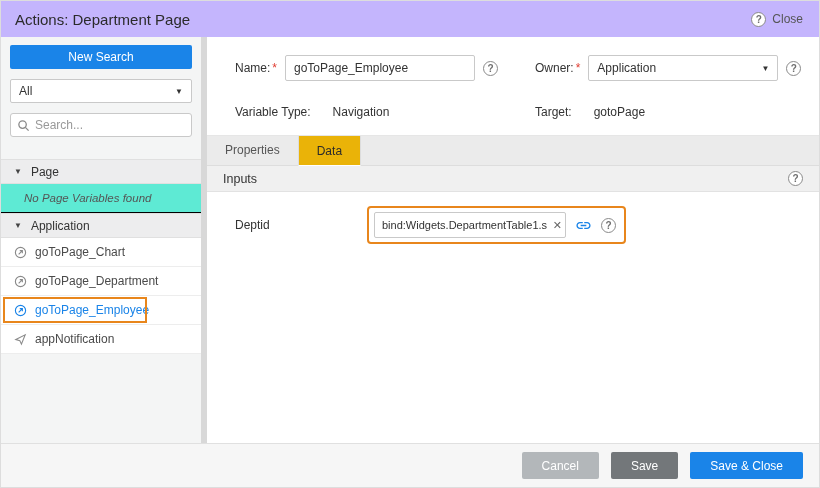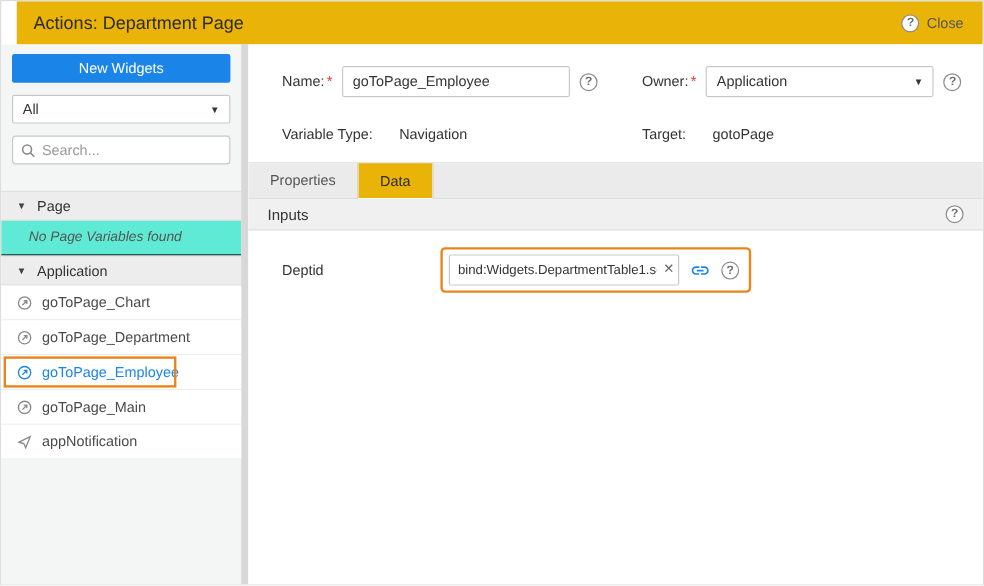--- a/index.html
+++ b/index.html
@@ -1,20 +1,20 @@
 <!DOCTYPE html>
 <html><head>
 <meta charset="utf-8">
 <style>
   * { margin:0; padding:0; box-sizing:border-box; }
   body { font-family:"Liberation Sans", sans-serif; background:#fff; }
   .app { width:820px; height:488px; background:#fff; position:relative; overflow:hidden; border:1px solid #ddd; display:flex; flex-direction:column; }
 
   
-  .header { height:36px; background:#eab308; display:flex; align-items:center; justify-content:space-between; padding:0 16px 0 14px; flex:0 0 auto;margin-left:13px; }
+  .header { height:36px; background:#c4b5fd; display:flex; align-items:center; justify-content:space-between; padding:0 16px 0 14px; flex:0 0 auto; }
   .header-title { font-size:15px; color:#2b2b2b; }
   .help-wrap { display:flex; align-items:center; gap:6px; cursor:pointer; }
   .help-label { font-size:12px; color:#555; }
 
   .qicon { width:15px; height:15px; border:1px solid #8a8a8a; border-radius:50%; color:#6f6f6f; font-size:10px; line-height:13px; text-align:center; display:inline-block; font-weight:bold; flex:0 0 auto; background:#fff; }
 
   
   .content { flex:1 1 auto; display:flex; min-height:0; }
 
   
@@ -86,21 +86,21 @@
     <div class="help-wrap">
       <span class="qicon">?</span>
       <span class="help-label">Close</span>
     </div>
   </div>
 
   <div class="content">
 
     <div class="sidebar">
       <div class="side-pad">
-        <button class="btn-new-action">New Widgets</button>
+        <button class="btn-new-action">New Search</button>
       </div>
       <div class="side-select">
         <span>All</span>
         <span class="caret">▼</span>
       </div>
       <div class="side-search">
         <svg class="item-icon" viewBox="0 0 14 14" width="13" height="13">
             <circle cx="6" cy="6" r="4" fill="none" stroke="#8a8a8a" stroke-width="1.4"></circle>
             <line x1="9" y1="9" x2="12.5" y2="12.5" stroke="#8a8a8a" stroke-width="1.4"></line>
           </svg>
@@ -132,27 +132,20 @@
           </svg>
         <span>goToPage_Department</span>
       </div>
       <div class="tree-item selected">
         <div class="orange-box"></div>
         <svg class="item-icon" viewBox="0 0 14 14">
             <circle cx="7" cy="7" r="5.5" fill="none" stroke="#1a84e8" stroke-width="1.2"></circle>
             <path d="M5 9 L9 5 M6.2 5 H9 V7.8" fill="none" stroke="#1a84e8" stroke-width="1.2"></path>
           </svg>
         <span>goToPage_Employee</span>
-      </div>
-      <div class="tree-item">
-        <svg class="item-icon" viewBox="0 0 14 14">
-            <circle cx="7" cy="7" r="5.5" fill="none" stroke="#8a8a8a" stroke-width="1.2"></circle>
-            <path d="M5 9 L9 5 M6.2 5 H9 V7.8" fill="none" stroke="#8a8a8a" stroke-width="1.2"></path>
-          </svg>
-        <span>goToPage_Main</span>
       </div>
       <div class="tree-item">
         <svg class="item-icon" viewBox="0 0 14 14">
             <path d="M2 7 L12 2 L8 12 L6.3 8.2 Z" fill="none" stroke="#8a8a8a" stroke-width="1.2"></path>
           </svg>
         <span>appNotification</span>
       </div>
     </div>
 
     <div class="v-divider"></div>
@@ -209,14 +202,19 @@
                 <path fill="#1a84e8" d="M3.9 12c0-1.71 1.39-3.1 3.1-3.1h4V7H7c-2.76 0-5 2.24-5 5s2.24 5 5 5h4v-1.9H7c-1.71 0-3.1-1.39-3.1-3.1zM8 13h8v-2H8v2zm9-6h-4v1.9h4c1.71 0 3.1 1.39 3.1 3.1s-1.39 3.1-3.1 3.1h-4V17h4c2.76 0 5-2.24 5-5s-2.24-5-5-5z"></path>
               </svg>
             <span class="qicon">?</span>
           </div>
         </div>
       </div>
 
     </div>
   </div>
 
+  <div class="footer">
+    <button class="btn btn-cancel">Cancel</button>
+    <button class="btn btn-save">Save</button>
+    <button class="btn btn-saveclose">Save &amp; Close</button>
+  </div>
 
 </div>
 
 </body></html>

